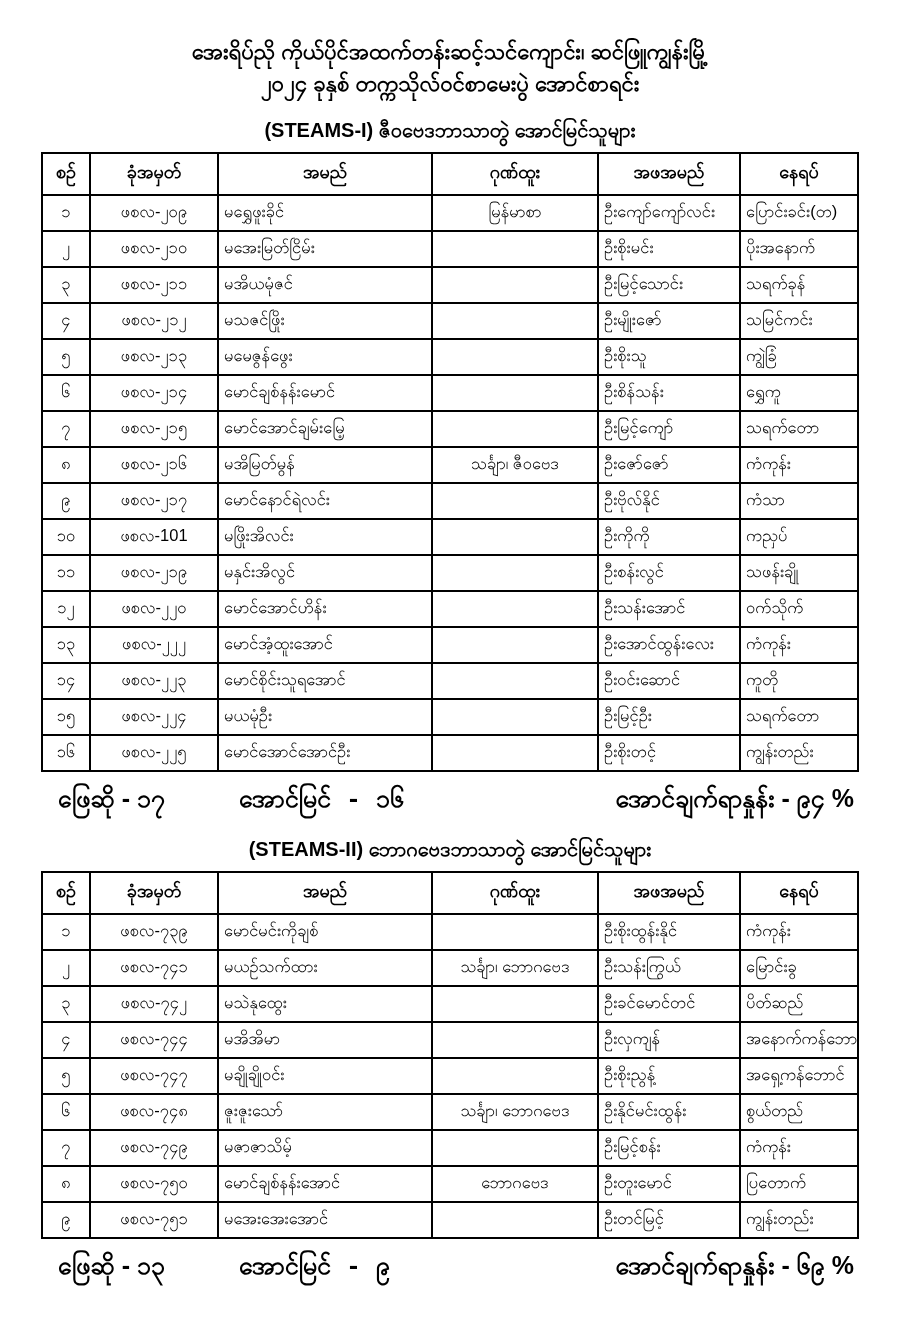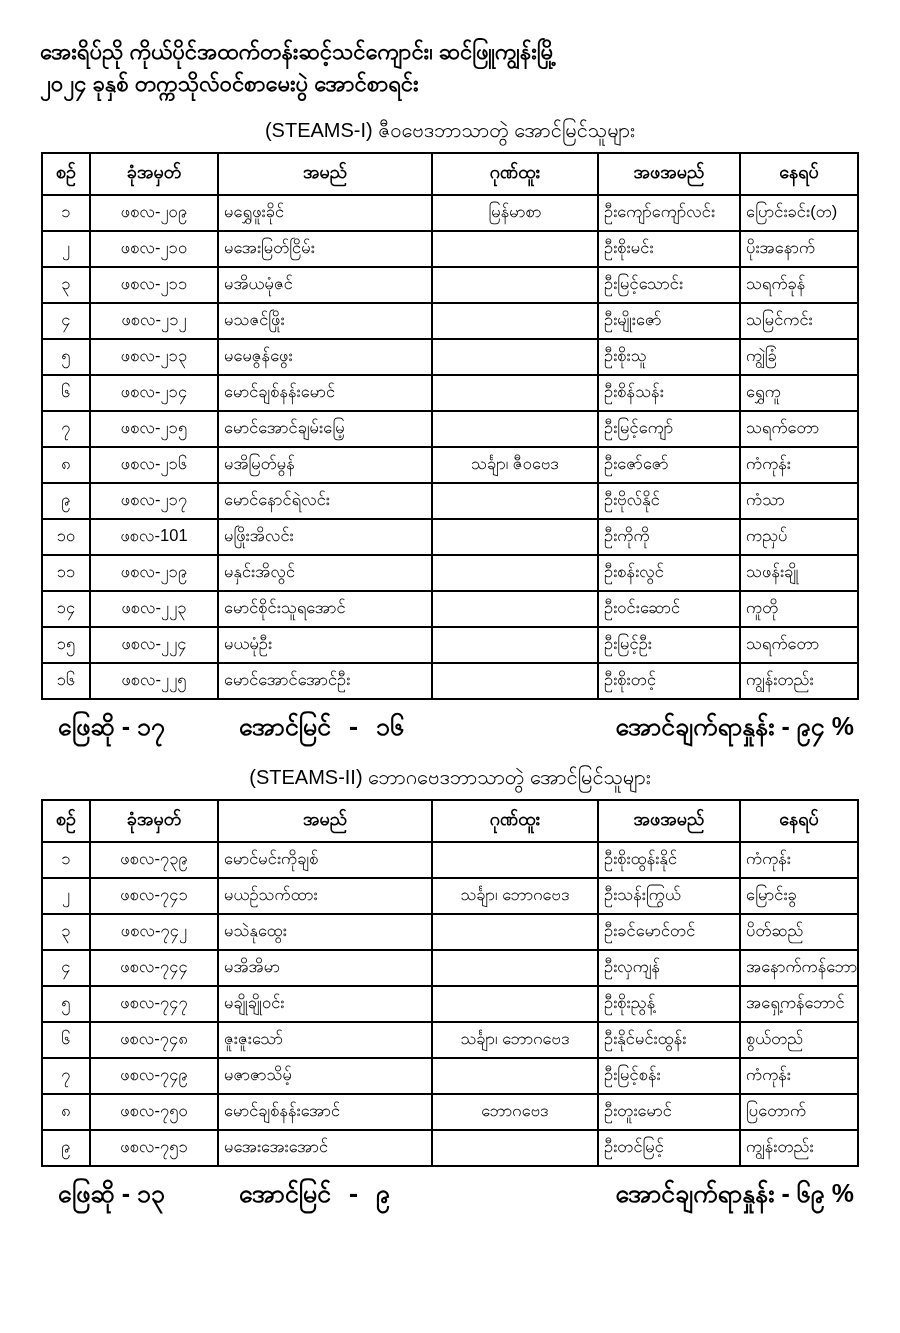--- a/index.html
+++ b/index.html
@@ -5,25 +5,25 @@
   html,body{margin:0;padding:0;}
   body{
     width:900px;height:1333px;
     background:#ffffff;color:#000000;
     font-family:"Liberation Sans","DejaVu Sans",sans-serif;
     box-sizing:border-box;
     padding-top:36px;
     overflow:hidden;
   }
   .title{
-    text-align:left;font-weight:bold;font-size:22px;line-height:1.45;
+    text-align:center;font-weight:bold;font-size:22px;line-height:1.45;
     margin:0 40px;
   }
   .section-heading{
-    text-align:center;font-weight:normal;font-size:20px;line-height:1.4;
+    text-align:center;font-weight:bold;font-size:20px;line-height:1.4;
     margin-top:16px;margin-bottom:8px;
   }
   table{
     border-collapse:collapse;table-layout:fixed;
     width:816px;margin:0 auto;
   }
   th,td{
     border:2px solid #000;
     vertical-align:middle;
     padding:0 5px;
@@ -157,20 +157,36 @@
         </tr>
         <tr>
           <td class="c">၁၁</td>
           <td class="c">ဖစလ-၂၁၉</td>
           <td class="l">မနှင်းအိလွင်</td>
           <td class="c"></td>
           <td class="l">ဦးစန်းလွင်</td>
           <td class="l">သဖန်းချို</td>
         </tr>
         <tr>
+          <td class="c">၁၂</td>
+          <td class="c">ဖစလ-၂၂၀</td>
+          <td class="l">မောင်အောင်ဟိန်း</td>
+          <td class="c"></td>
+          <td class="l">ဦးသန်းအောင်</td>
+          <td class="l">ဝက်သိုက်</td>
+        </tr>
+        <tr>
+          <td class="c">၁၃</td>
+          <td class="c">ဖစလ-၂၂၂</td>
+          <td class="l">မောင်အံ့ထူးအောင်</td>
+          <td class="c"></td>
+          <td class="l">ဦးအောင်ထွန်းလေး</td>
+          <td class="l">ကံကုန်း</td>
+        </tr>
+        <tr>
           <td class="c">၁၄</td>
           <td class="c">ဖစလ-၂၂၃</td>
           <td class="l">မောင်စိုင်းသူရအောင်</td>
           <td class="c"></td>
           <td class="l">ဦးဝင်းဆောင်</td>
           <td class="l">ကူတို</td>
         </tr>
         <tr>
           <td class="c">၁၅</td>
           <td class="c">ဖစလ-၂၂၄</td>

